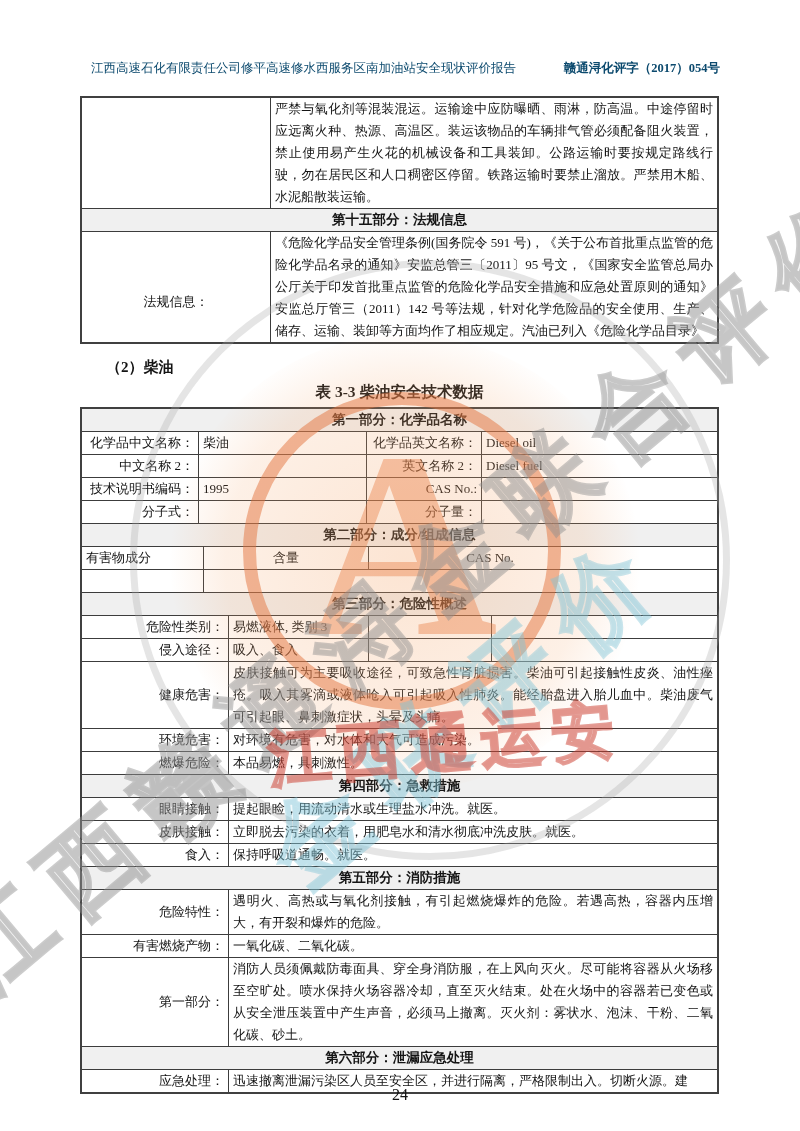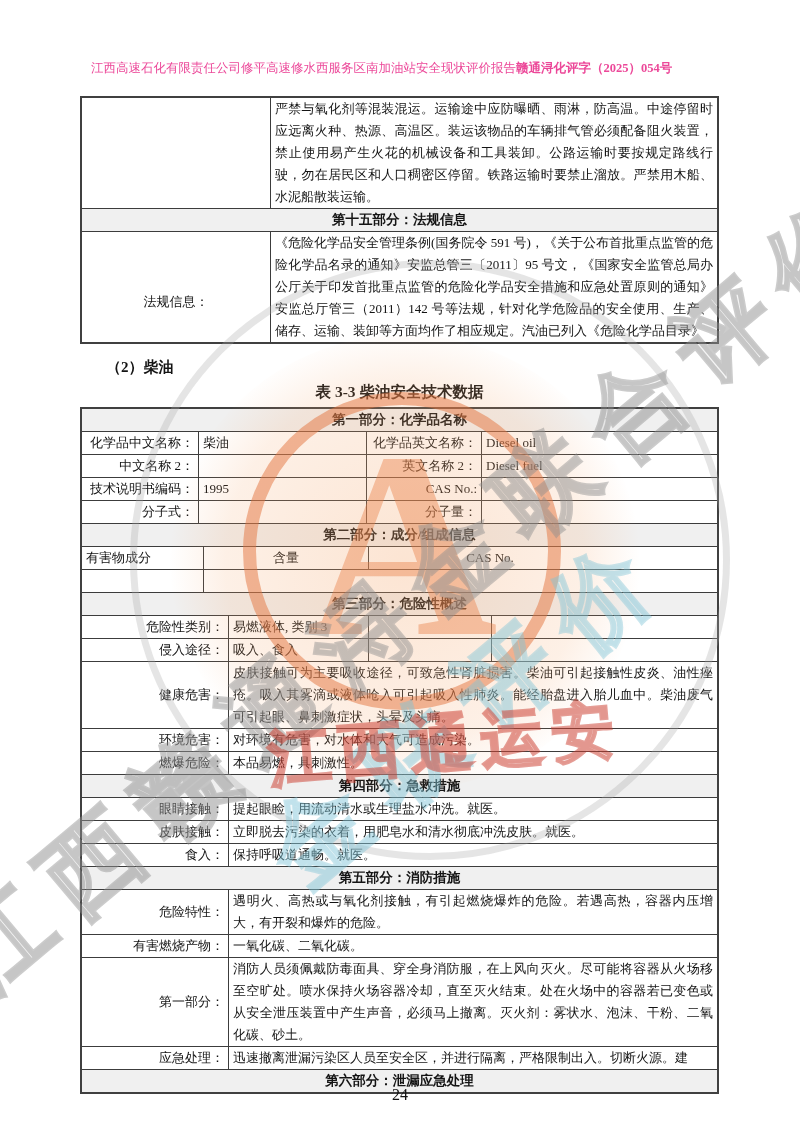--- a/index.html
+++ b/index.html
@@ -3,22 +3,22 @@
 <meta charset="utf-8">
 <style>
   html,body { margin:0; padding:0; }
   body {
     width:800px; height:1131px; position:relative; background:#ffffff;
     font-family:"Liberation Serif","DejaVu Serif",serif; color:#141414;
     overflow:hidden;
   }
   .page-header {
     position:absolute; top:60px; left:91px; right:80px; z-index:1;
-    display:flex; align-items:flex-end;
-    font-size:12.5px; color:#ec4899; line-height:16px;font-family:Liberation Serif, serif;
+    display:flex; justify-content:space-between; align-items:flex-end;
+    font-size:12.5px; color:#0c4a6e; line-height:16px;font-family:Liberation Serif, serif;
   }
   .page-header .right { font-weight:bold; white-space:nowrap; }
   .content { position:absolute; left:80px; top:96px; width:639px; z-index:1; }
   .tbl { border:2px solid #404040; box-sizing:border-box; }
   .row { display:flex; border-top:1px solid #3c3c3c; min-height:22px;
          line-height:22px; font-size:13px; }
   .row:first-child { border-top:none; }
   .cell { border-left:1px solid #3c3c3c; padding:0 4px; box-sizing:border-box; }
   .cell:first-child { border-left:none; }
   .sec { background:rgba(0,0,0,0.058); font-weight:bold; text-align:center;
@@ -66,21 +66,21 @@
     -webkit-text-stroke:3px rgba(126,196,214,0.42); }
   .wm-text-red { left:268px; top:702px; transform:rotate(-5deg);
     font-size:62px; letter-spacing:9px; color:rgba(205,60,45,0.08);
     -webkit-text-stroke:2.5px rgba(203,62,48,0.5); }
 </style>
 </head>
 <body>
 
 <div class="page-header">
   <span class="left">江西高速石化有限责任公司修平高速修水西服务区南加油站安全现状评价报告</span>
-  <span class="right">赣通浔化评字（2025）054号</span>
+  <span class="right">赣通浔化评字（2017）054号</span>
 </div>
 
 <div class="content">
 
   <div class="tbl">
     <div class="row">
       <div class="cell toplab"></div>
       <div class="cell topval val">严禁与氧化剂等混装混运。运输途中应防曝晒、雨淋，防高温。中途停留时应远离火种、热源、高温区。装运该物品的车辆排气管必须配备阻火装置，禁止使用易产生火花的机械设备和工具装卸。公路运输时要按规定路线行驶，勿在居民区和人口稠密区停留。铁路运输时要禁止溜放。严禁用木船、水泥船散装运输。</div>
     </div>
     <div class="row sec">
@@ -215,28 +215,28 @@
         </div>
       <div class="cell val">一氧化碳、二氧化碳。</div>
     </div>
     <div class="row">
       <div class="cell lab">
           <span>第一部分：</span>
         </div>
       <div class="cell val">消防人员须佩戴防毒面具、穿全身消防服，在上风向灭火。尽可能将容器从火场移至空旷处。喷水保持火场容器冷却，直至灭火结束。处在火场中的容器若已变色或从安全泄压装置中产生声音，必须马上撤离。灭火剂：雾状水、泡沫、干粉、二氧化碳、砂土。</div>
     </div>
 
+    <div class="row sec">
+      <div class="cell">第六部分：泄漏应急处理</div>
+    </div>
     <div class="row">
       <div class="cell lab">
           <span>应急处理：</span>
         </div>
       <div class="cell val">迅速撤离泄漏污染区人员至安全区，并进行隔离，严格限制出入。切断火源。建</div>
-    </div>
-    <div class="row sec">
-      <div class="cell">第六部分：泄漏应急处理</div>
     </div>
 
   </div>
 </div>
 
 <div class="wm">
   <div class="wm-glow"></div>
   <div class="wm-gray-ring"></div>
   <div class="wm-ring"></div>
   <div class="wm-logo">A</div>

